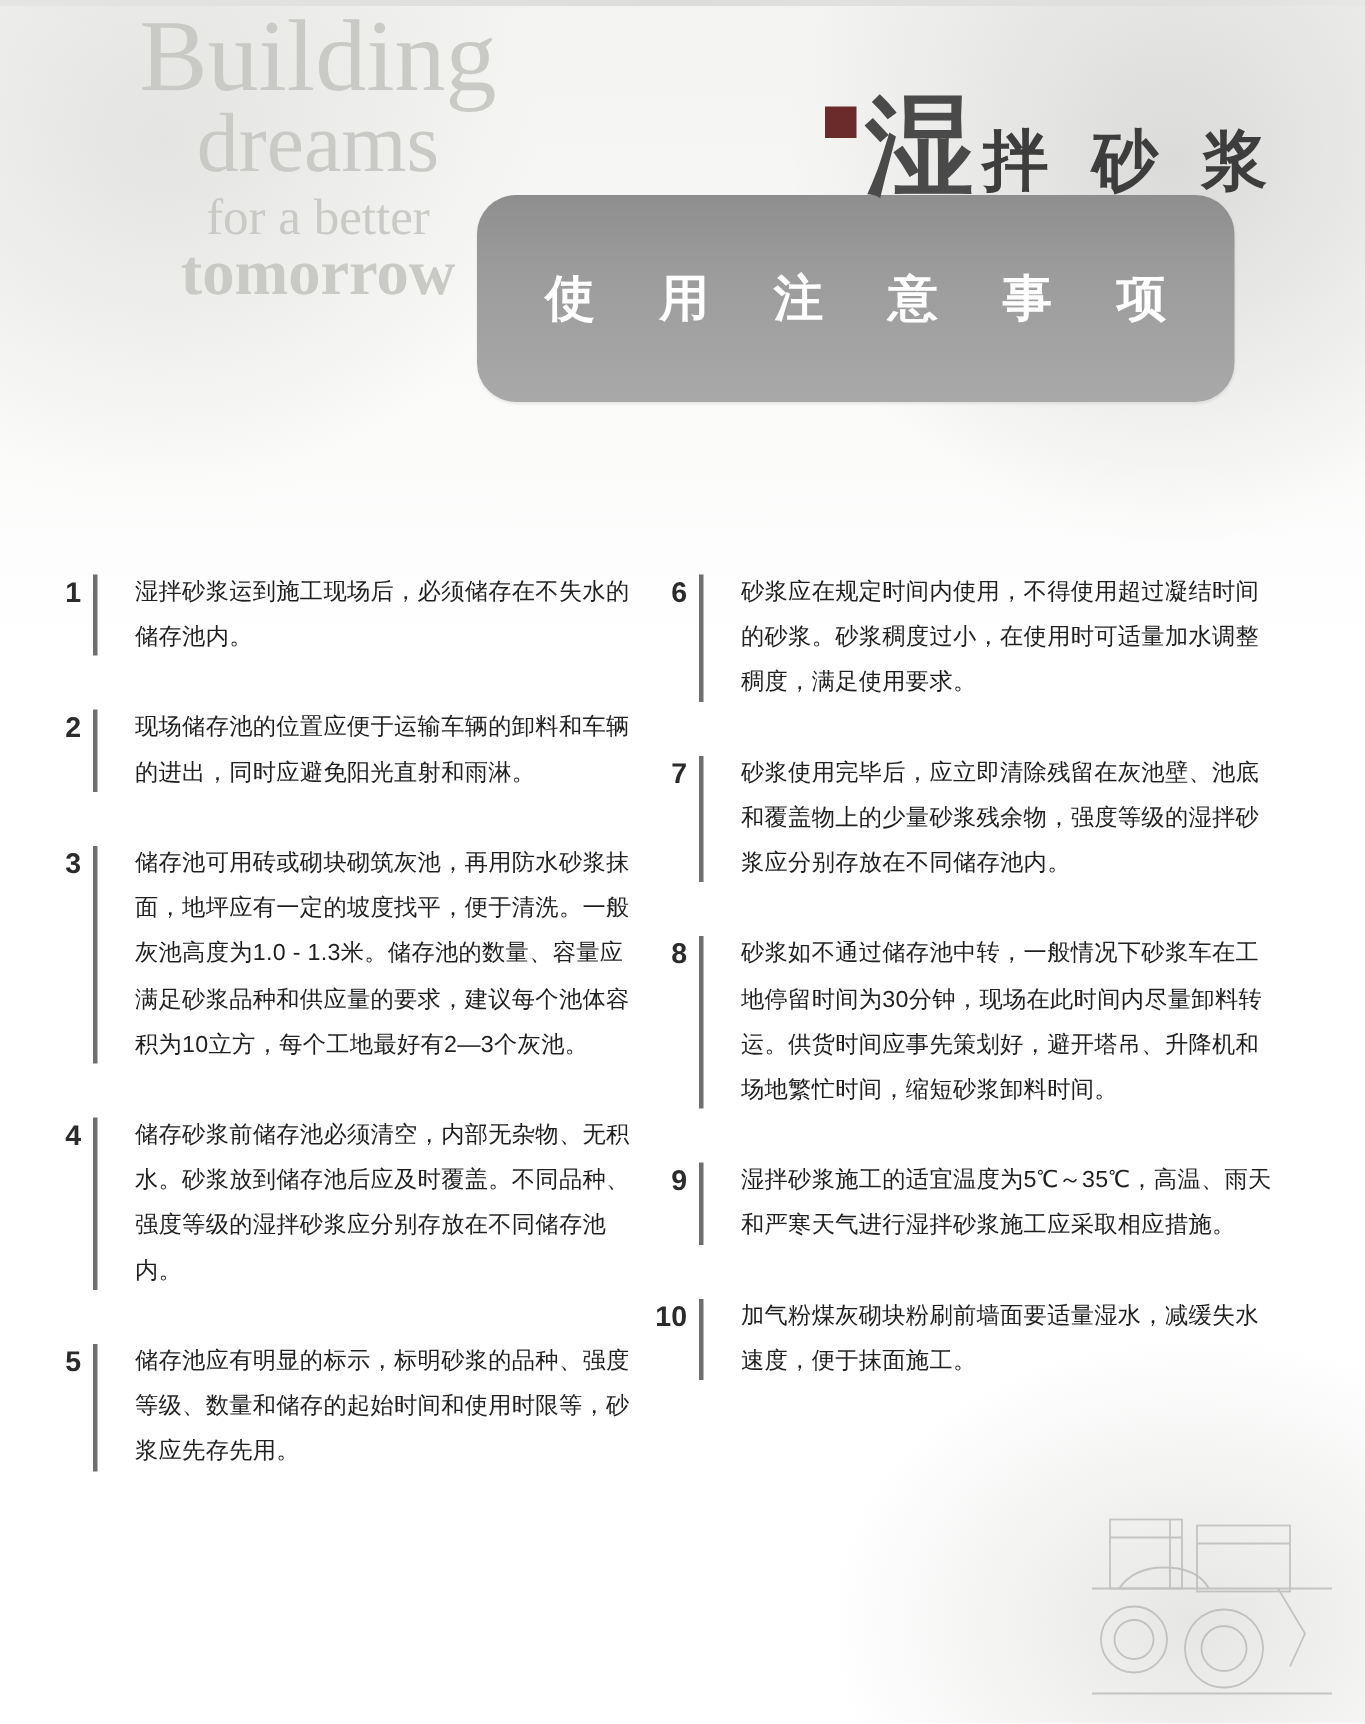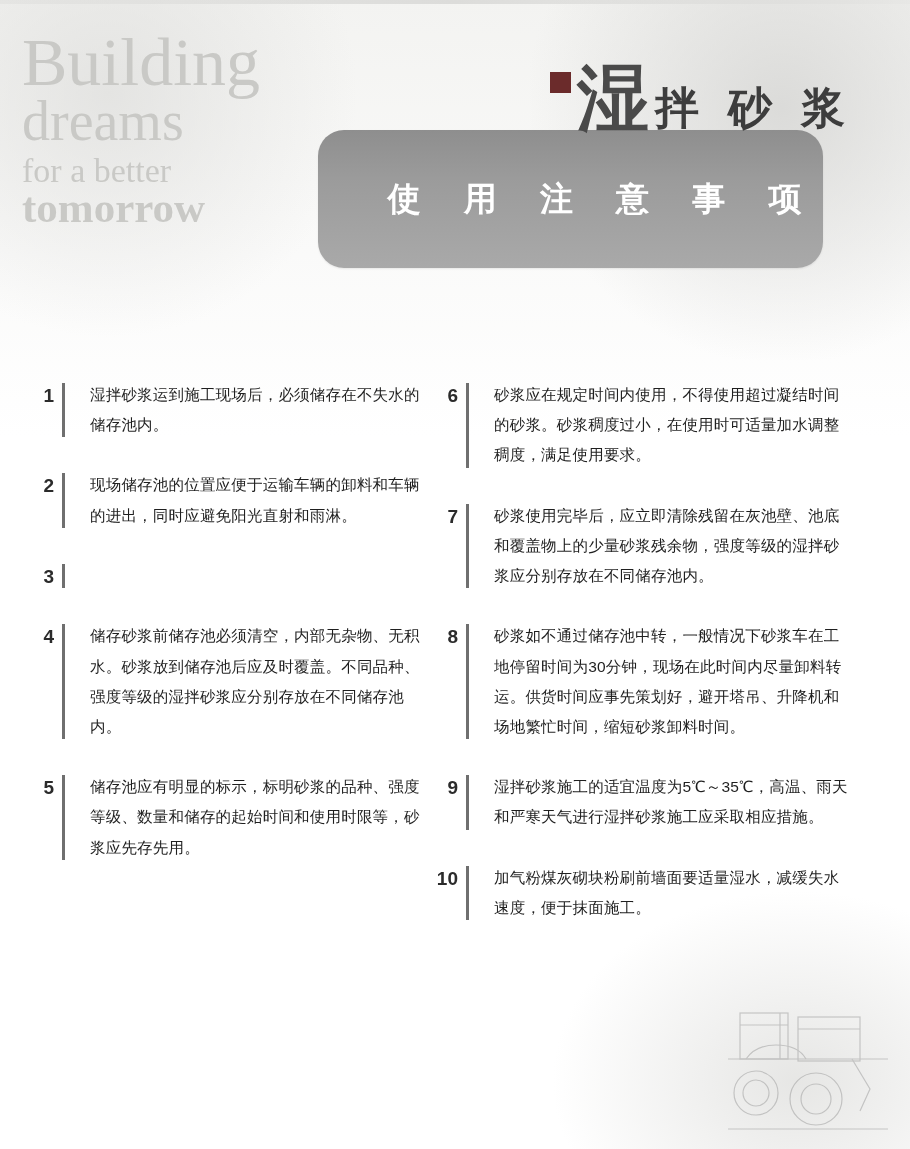--- a/index.html
+++ b/index.html
@@ -53,26 +53,27 @@
     position: absolute;
     left: 0; right: 0; top: 0;
     height: 4px;
     background: linear-gradient(90deg, #e8e8e6 0%, #dcdcda 50%, #efefed 100%);
   }
 
   
   .headline {
     position: absolute;
     left: 22px;
-    top: 31px;
+    top: 6px;
     width: 380px;
     color: #c9c9c6;
     font-family: "Liberation Serif", serif;
     line-height: 0.92;
     user-select: none;
+    text-align: center;
   }
   .headline .l1 {
     font-size: 68px;
     letter-spacing: 0px;
     display: block;
   }
   .headline .l2 {
     font-size: 56px;
     display: block;
     margin-top: 2px;
@@ -114,21 +115,20 @@
     width: 505px;
     height: 138px;
     display: flex;
     align-items: center;
     justify-content: center;
     color: #ffffff;
     font-size: 33px;
     letter-spacing: 17px;
     text-indent: 17px;
     font-weight: bold;
-    padding-left: 24px;
   }
   .title-main {
     position: absolute;
     left: 232px;
     top: 0px;
     display: flex;
     align-items: baseline;
     white-space: nowrap;
   }
   .title-square {
@@ -253,20 +253,21 @@
 
       <div class="item">
         <div class="item-num">2</div>
         <div class="item-rule"></div>
         <div class="item-text">现场储存池的位置应便于运输车辆的卸料和车辆的进出，同时应避免阳光直射和雨淋。</div>
       </div>
 
       <div class="item">
         <div class="item-num">3</div>
         <div class="item-rule"></div>
+        <div class="item-text">储存池可用砖或砌块砌筑灰池，再用防水砂浆抹面，地坪应有一定的坡度找平，便于清洗。一般灰池高度为1.0 - 1.3米。储存池的数量、容量应满足砂浆品种和供应量的要求，建议每个池体容积为10立方，每个工地最好有2—3个灰池。</div>
       </div>
 
       <div class="item">
         <div class="item-num">4</div>
         <div class="item-rule"></div>
         <div class="item-text">储存砂浆前储存池必须清空，内部无杂物、无积水。砂浆放到储存池后应及时覆盖。不同品种、强度等级的湿拌砂浆应分别存放在不同储存池内。</div>
       </div>
 
       <div class="item">
         <div class="item-num">5</div>

